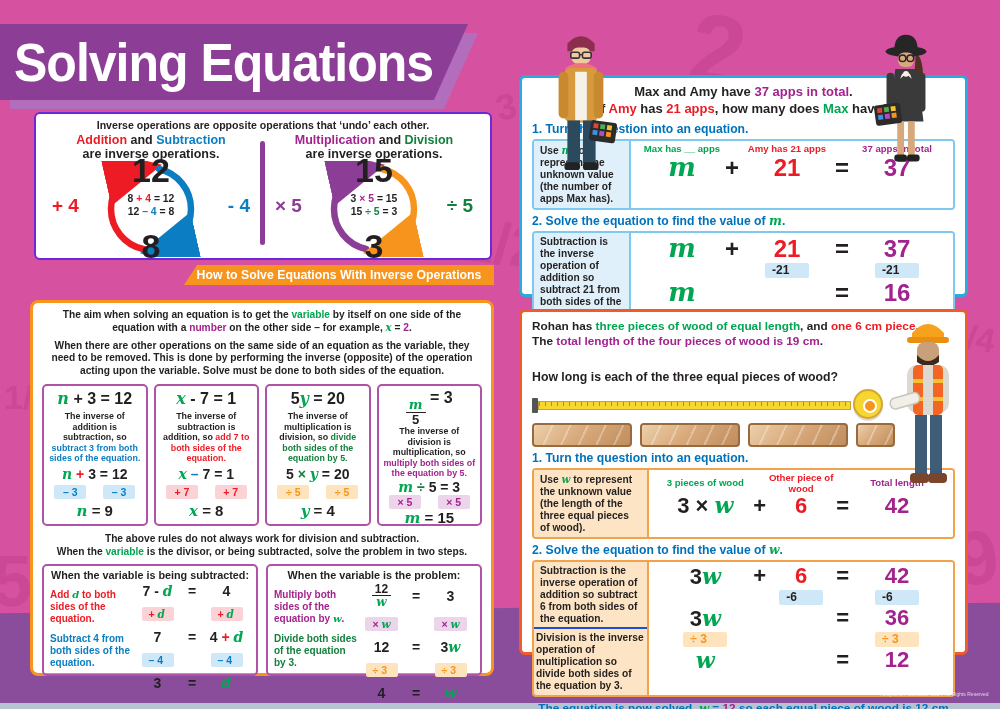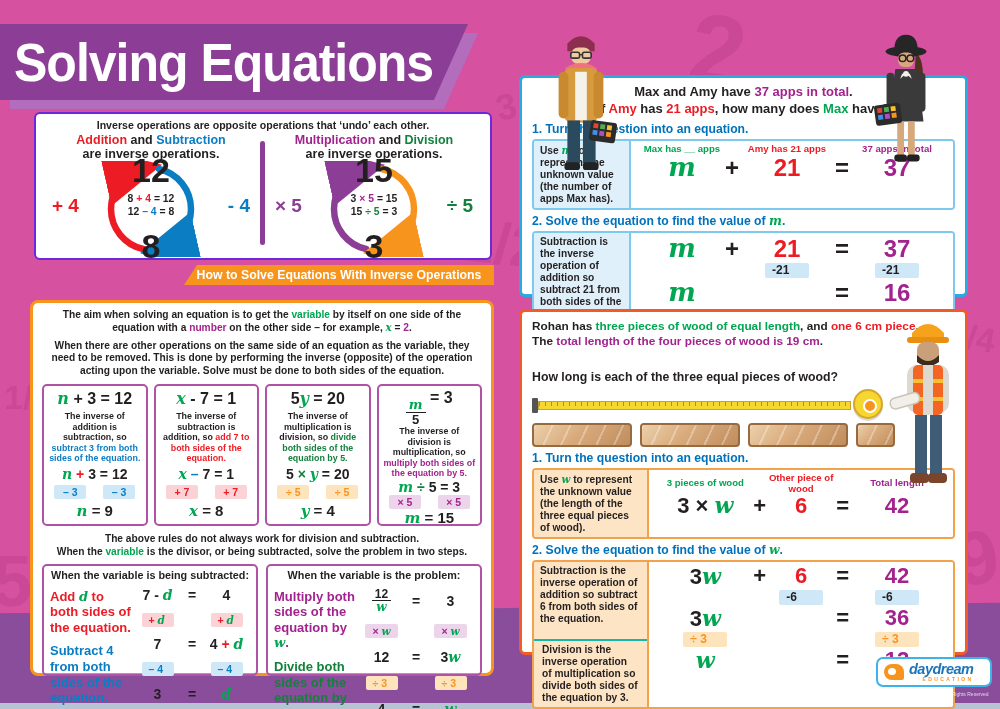--- a/index.html
+++ b/index.html
@@ -53,23 +53,23 @@
   .chip-pur{background:#ecd4ea;color:#a3238e}
   .chip-num{background:#cfe8f7;color:#231f20}
   .ex-res{font-size:15px}
 
   .note{font-size:10.2px;line-height:1.25;text-align:center;margin-top:7px}
 
   .ts-row{display:flex;gap:8px;margin-top:5px}
   .ts-box{flex:1;border:2px solid #b052a5;border-radius:5px;padding:3px 6px;height:112px}
   .ts-head{text-align:center;font-size:10.8px}
   .ts-body{display:flex;margin-top:2px}
-  .ts-notes{width:84px;font-size:13px;line-height:1.2;padding-top:6px}
+  .ts-notes{width:84px;font-size:10px;line-height:1.2;padding-top:6px}
   .ts-notes .n2{margin-top:8px}
-  .ts-math{flex:1;display:grid;grid-template-columns:1fr 22px 1fr;row-gap:1px;align-items:center;justify-items:center;font-size:13px}
+  .ts-math{flex:1;display:grid;grid-template-columns:1fr 22px 1fr;row-gap:8px;align-items:center;justify-items:center;font-size:13px}
   .ts-math .big{font-size:14px}
 
   .frac{display:inline-flex;flex-direction:column;align-items:center;vertical-align:-6px;line-height:1.05}
   .frac .fn{border-bottom:1.8px solid #231f20;padding:0 3px}
 
   
   .c-red{color:#ed1c24}
   .c-blu{color:#0b7dc2}
   .c-pur{color:#a3238e}
   .c-org{color:#15803d}
@@ -91,21 +91,21 @@
   .eq-grid .vbig{font-size:26px}
   .gc1{grid-column:1}.gc2{grid-column:2}.gc3{grid-column:3}.gc4{grid-column:4}.gc5{grid-column:5}
   .chip-wide{min-width:44px;font-size:12px;line-height:15px}
   .closing{color:#0072bc;text-align:center;font-size:11.8px;margin-top:4px}
 
   
   #wood-box{position:absolute;left:519px;top:309px;width:449px;height:346px;background:#fff;border:3px solid #f15a29;border-radius:6px;padding:7px 10px}
   .q-left{font-size:11.8px;line-height:1.3}
   .duo-o{display:flex;border:2px solid #f2a24a;border-radius:4px;overflow:hidden}
   .duo-o .cell-l{width:160px;background:#fce4c4;border-right:2px solid #f2a24a;padding:3px 6px;font-size:10.2px;line-height:1.18;display:flex;flex-direction:column}
-  .duo-o .cell-l .sub2{border-top:2px solid #14b8a6;margin:14px -6px 0;padding:3px 8px 0}
+  .duo-o .cell-l .sub2{border-top:2px solid #1d4ed8;margin:2px -6px 0;padding:3px 2px 0}
   .duo-o .cell-r{flex:1;background:#fff;padding:2px 8px}
   .tape{position:relative;height:30px;margin:3px 60px 0 0}
   .tape .strip{position:absolute;left:6px;right:44px;top:12px;height:9px;background:#f6d631;border:1px solid #c9a32b;background-image:repeating-linear-gradient(90deg,rgba(90,60,0,.45) 0 1px,transparent 1px 6px);background-size:100% 4px;background-repeat:no-repeat}
   .tape .tab{position:absolute;left:0;top:9px;width:6px;height:15px;background:#555;border-radius:1px}
   .tape .body{position:absolute;right:12px;top:0;width:30px;height:30px;border-radius:50%;background:#f6d631;border:2px solid #d8a62a;box-shadow:0 2px 0 rgba(0,0,0,.15)}
   .tape .body:after{content:"";position:absolute;left:8px;top:8px;width:10px;height:10px;border-radius:50%;background:#f7941d;border:2px solid #fff}
   .wood-row{display:flex;gap:8px;margin:4px 60px 0 0}
   .plank{height:24px;border:2px solid #9a6a3f;border-radius:4px;background:linear-gradient(135deg,#ecd0ab 0%,#d9ab7c 45%,#c08d5e 100%);position:relative;overflow:hidden}
   .plank:after{content:"";position:absolute;inset:0;background:repeating-linear-gradient(115deg,rgba(255,255,255,.3) 0 2px,transparent 2px 16px)}
   .plank.long{width:102px}
@@ -525,22 +525,15 @@
     <rect x="41" y="52" width="10" height="50" fill="#ddd8d0"></rect>
     <g transform="rotate(-16 24 88)">
         <rect x="8" y="82" width="30" height="11" rx="5" fill="#f2efe8" stroke="#c9c4ba" stroke-width="1.5"></rect>
       </g>
     <rect x="33" y="102" width="12" height="60" fill="#3f5d77"></rect>
     <rect x="48" y="102" width="12" height="60" fill="#3f5d77"></rect>
     <rect x="28" y="160" width="19" height="10" rx="4" fill="#7a452a"></rect>
     <rect x="46" y="160" width="19" height="10" rx="4" fill="#7a452a"></rect>
   </svg>
 
-  <div id="logo">
-    <div class="logo-cloud"></div>
-    <div class="logo-text">
-      <span class="logo-name">daydream</span>
-      <span class="logo-sub">EDUCATION</span>
-    </div>
-  </div>
   <div id="copyright">©Daydream Education 2024. All Rights Reserved</div>
 
 </div>
 
 </body></html>

